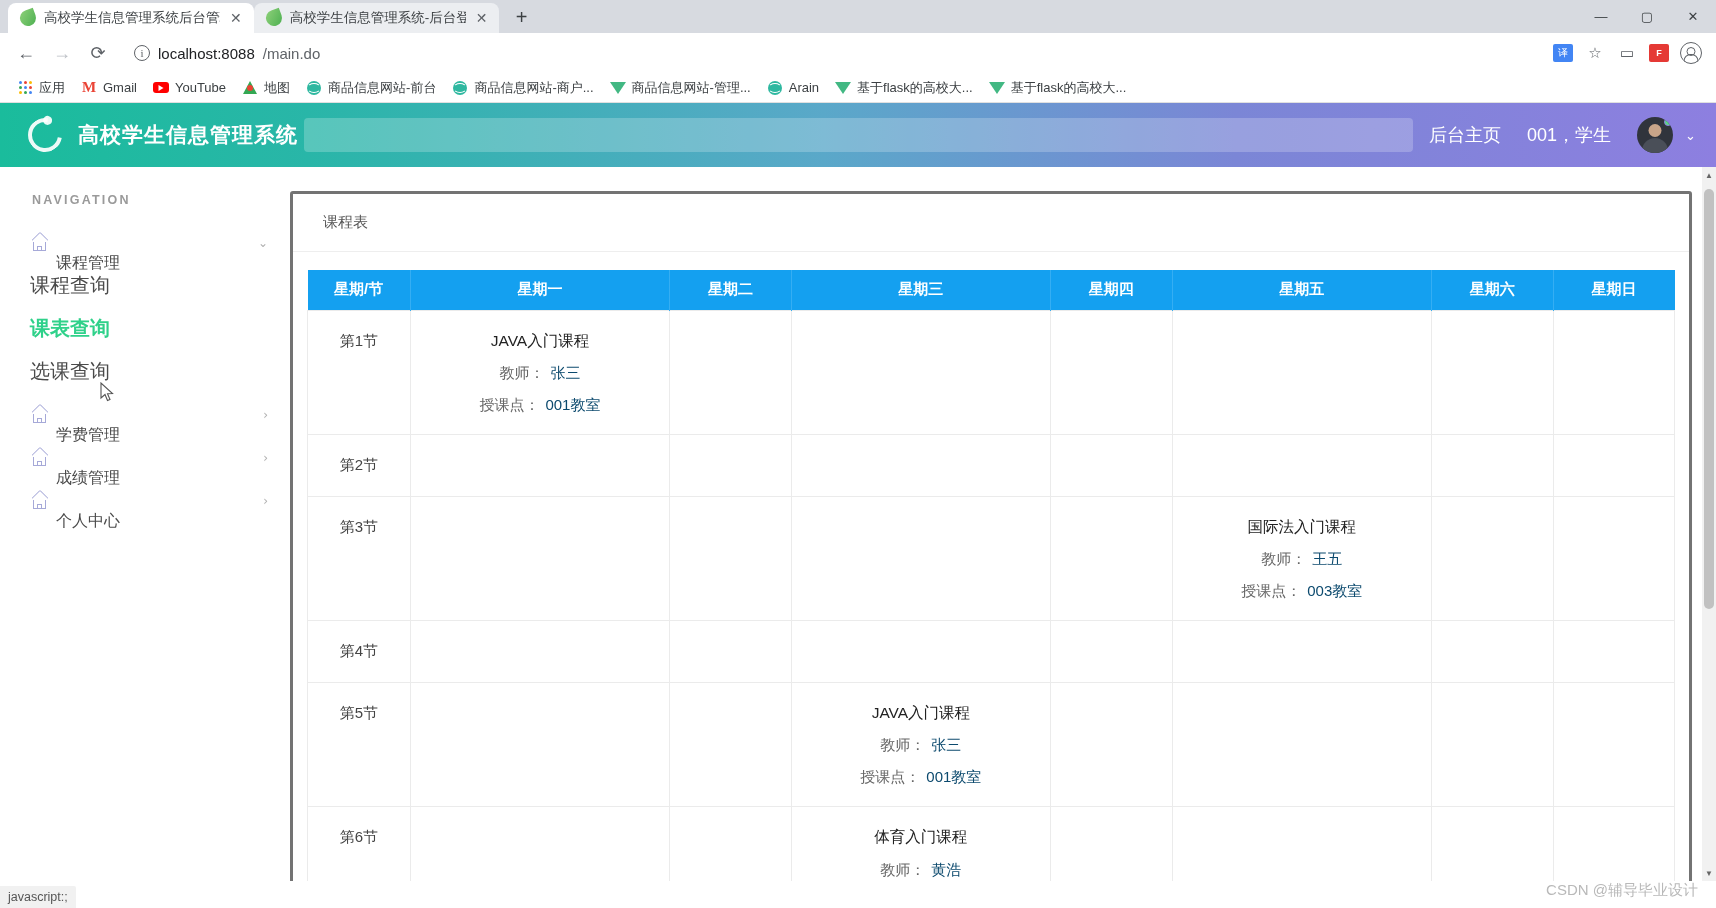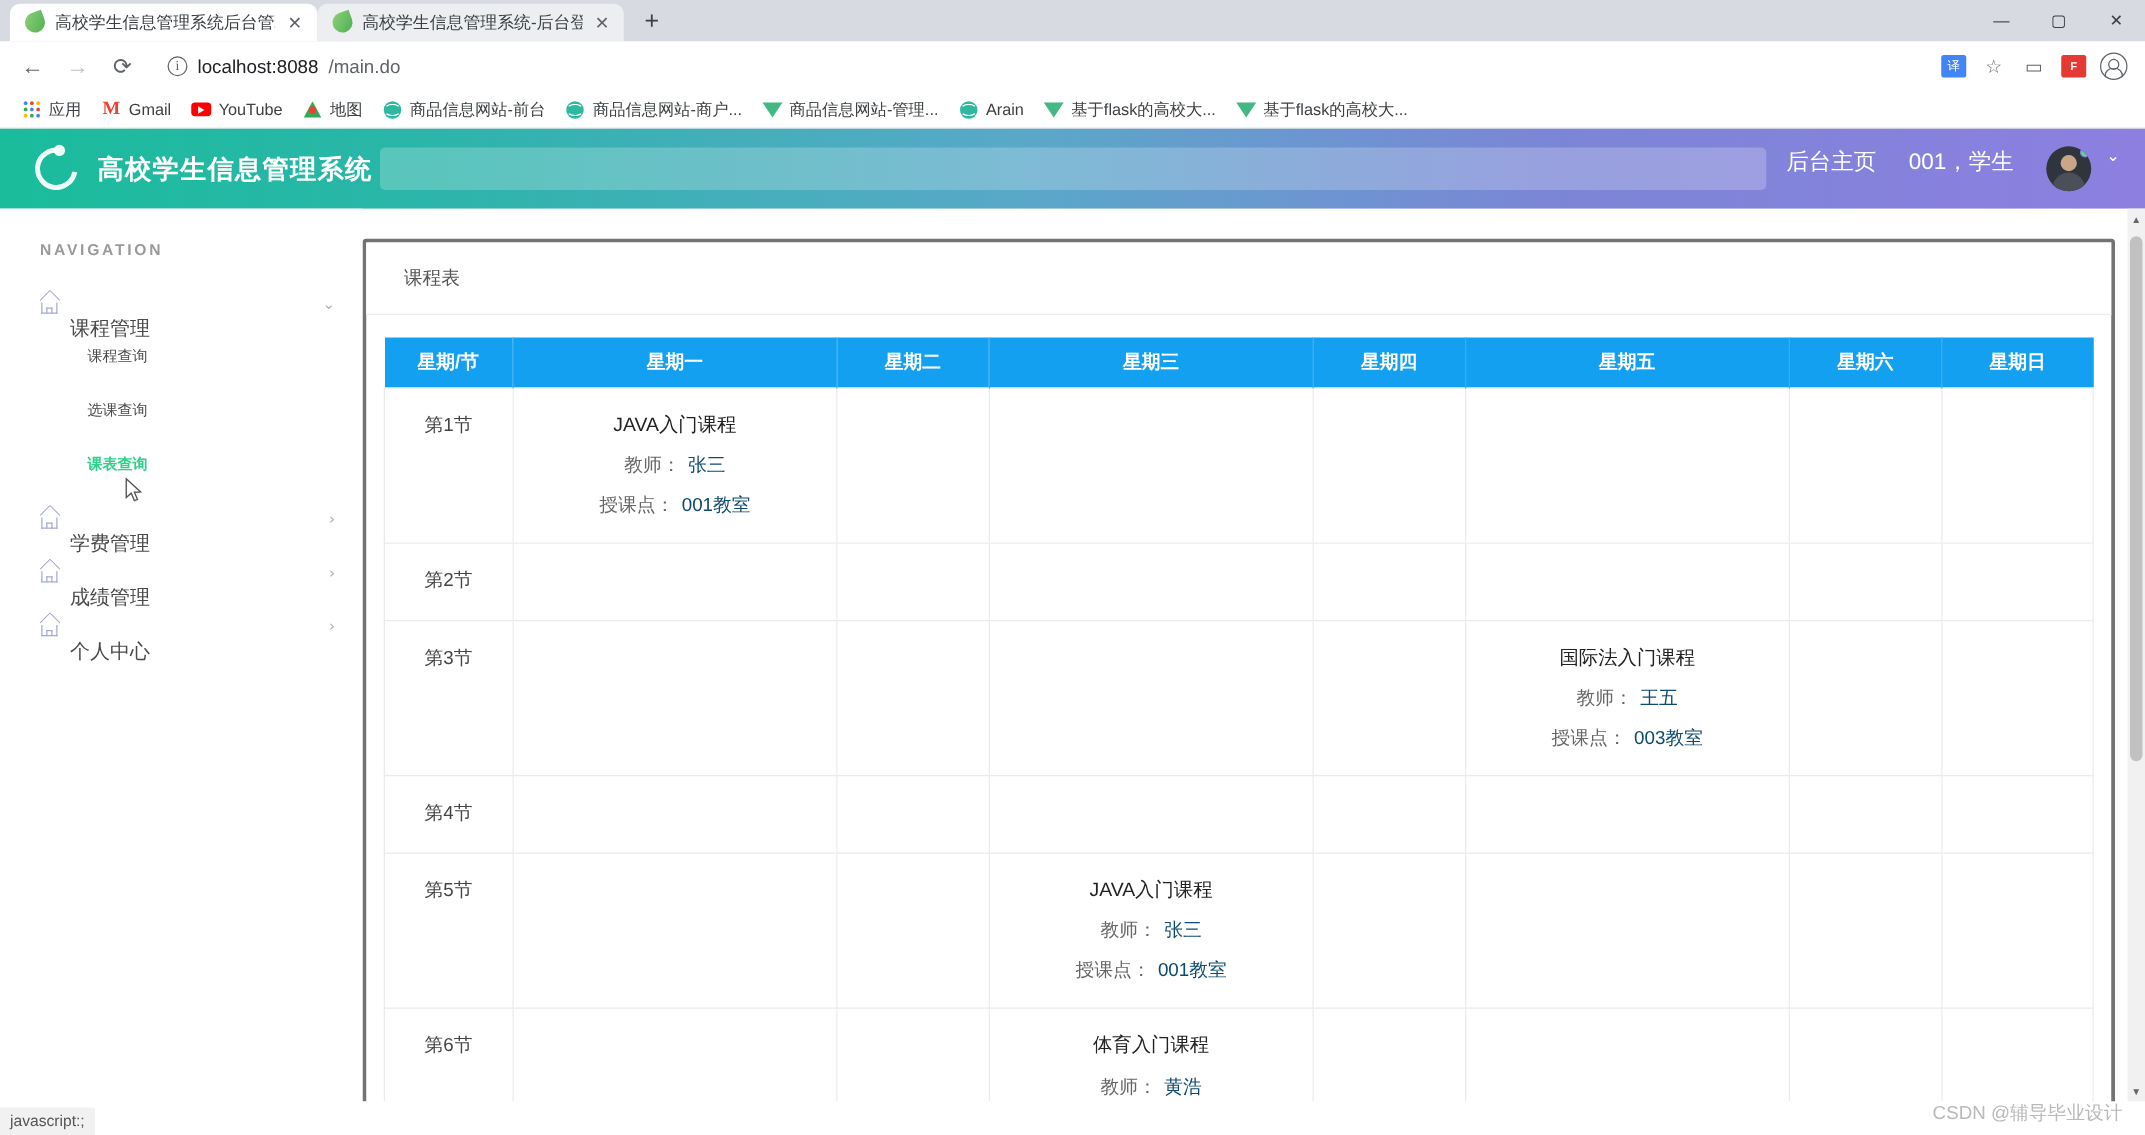--- a/index.html
+++ b/index.html
@@ -155,21 +155,21 @@
   .logo-mark::after {
     content: ''; position: absolute; top: -2px; right: -2px;
     width: 9px; height: 9px; border-radius: 50%; background: rgba(255,255,255,.92);
   }
   .logo-text {
     font-size: 21px; font-weight: bold; margin-left: 16px; letter-spacing: 1px; white-space: nowrap;
   }
   .header-strip {
     flex: 1; height: 34px; background: rgba(255,255,255,.22); margin: 0 16px 0 6px; border-radius: 4px;
   }
-  .header-right { display: flex; align-items: flex-start; gap: 26px; }
+  .header-right { display: flex; align-items: center; gap: 26px; }
   .hr-link { font-size: 18px; color: #fff; cursor: pointer; white-space: nowrap; }
   .hr-user { font-size: 18px; color: #fff; white-space: nowrap; }
   .user-av {
     width: 36px; height: 36px; border-radius: 50%; overflow: hidden; position: relative;
     background: #30343c; flex: 0 0 36px;
   }
   .user-av::before {
     content: ''; position: absolute; top: 7px; left: 50%; transform: translateX(-50%);
     width: 13px; height: 13px; border-radius: 50%; background: #c9a589;
   }
@@ -205,22 +205,22 @@
     position: absolute; bottom: 0; left: 3px; width: 13px; height: 9px;
     border: 1.4px solid #a6a9d8; border-top: none;
   }
   .home-glyph .door {
     position: absolute; bottom: 0; left: 7px; width: 5px; height: 5px;
     border: 1.2px solid #a6a9d8; border-bottom: none;
   }
   .nav-label { flex: 1; margin-top: 42px; }
   .nav-arrow { font-size: 12px; color: #b0b0b0; font-family: "DejaVu Sans", sans-serif; }
   .sub-item {
-    display: flex; align-items: center; height: 43px; padding-left: 70px;
-    font-size: 12px; color: #4a4a4a; cursor: pointer;
+    display: flex; align-items: center; height: 43px; padding-left: 30px;
+    font-size: 20px; color: #4a4a4a; cursor: pointer;
   }
   .sub-item.active { color: #2fd18a; font-weight: 600; }
 
   .cursor-arrow {
     position: absolute; left: 100px; top: 215px; width: 14px; height: 20px;
     pointer-events: none; z-index: 50;
   }
 
   
   .content { flex: 1; padding: 24px 24px 0 0; overflow: hidden; }
@@ -426,22 +426,22 @@
           <span class="home-glyph">
               <span class="roof"></span>
               <span class="body"></span>
               <span class="door"></span>
             </span>
         </span>
         <span class="nav-label">课程管理</span>
         <span class="nav-arrow">⌄</span>
       </div>
       <div class="sub-item">课程查询</div>
+      <div class="sub-item active">课表查询</div>
       <div class="sub-item">选课查询</div>
-      <div class="sub-item active">课表查询</div>
 
       <div class="nav-item">
         <span class="nav-ico">
           <span class="home-glyph">
               <span class="roof"></span>
               <span class="body"></span>
               <span class="door"></span>
             </span>
         </span>
         <span class="nav-label">学费管理</span>

